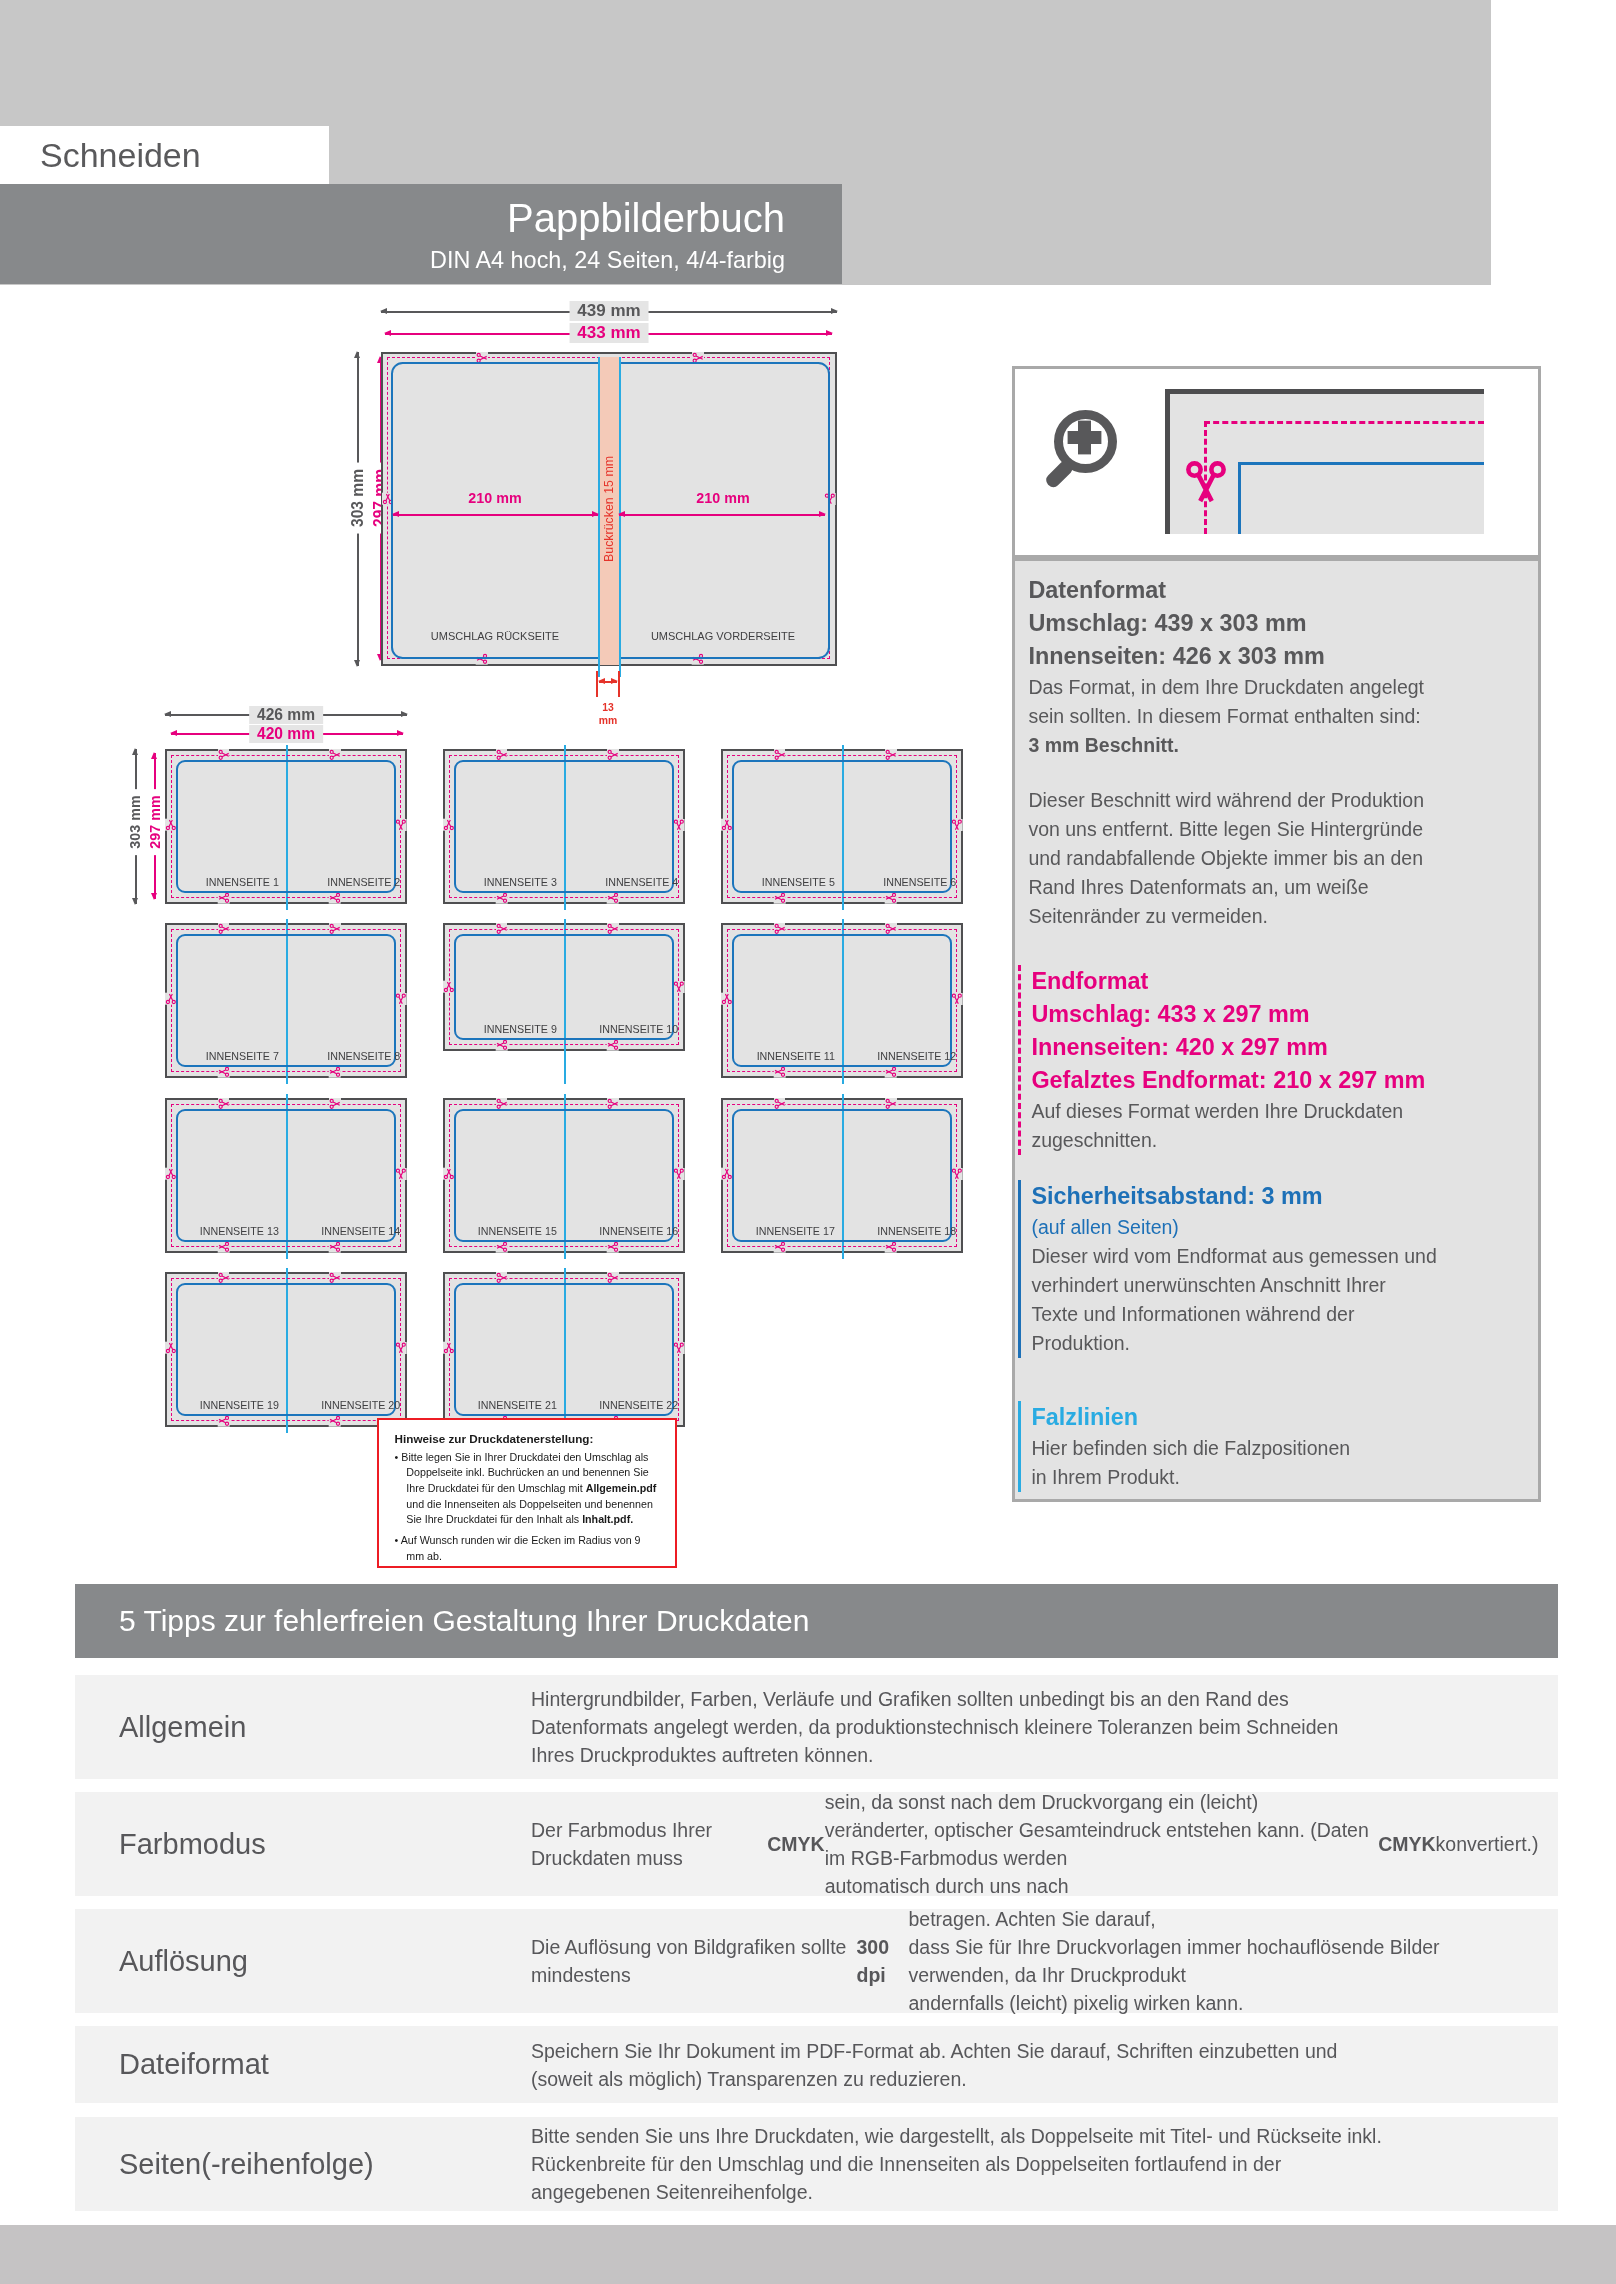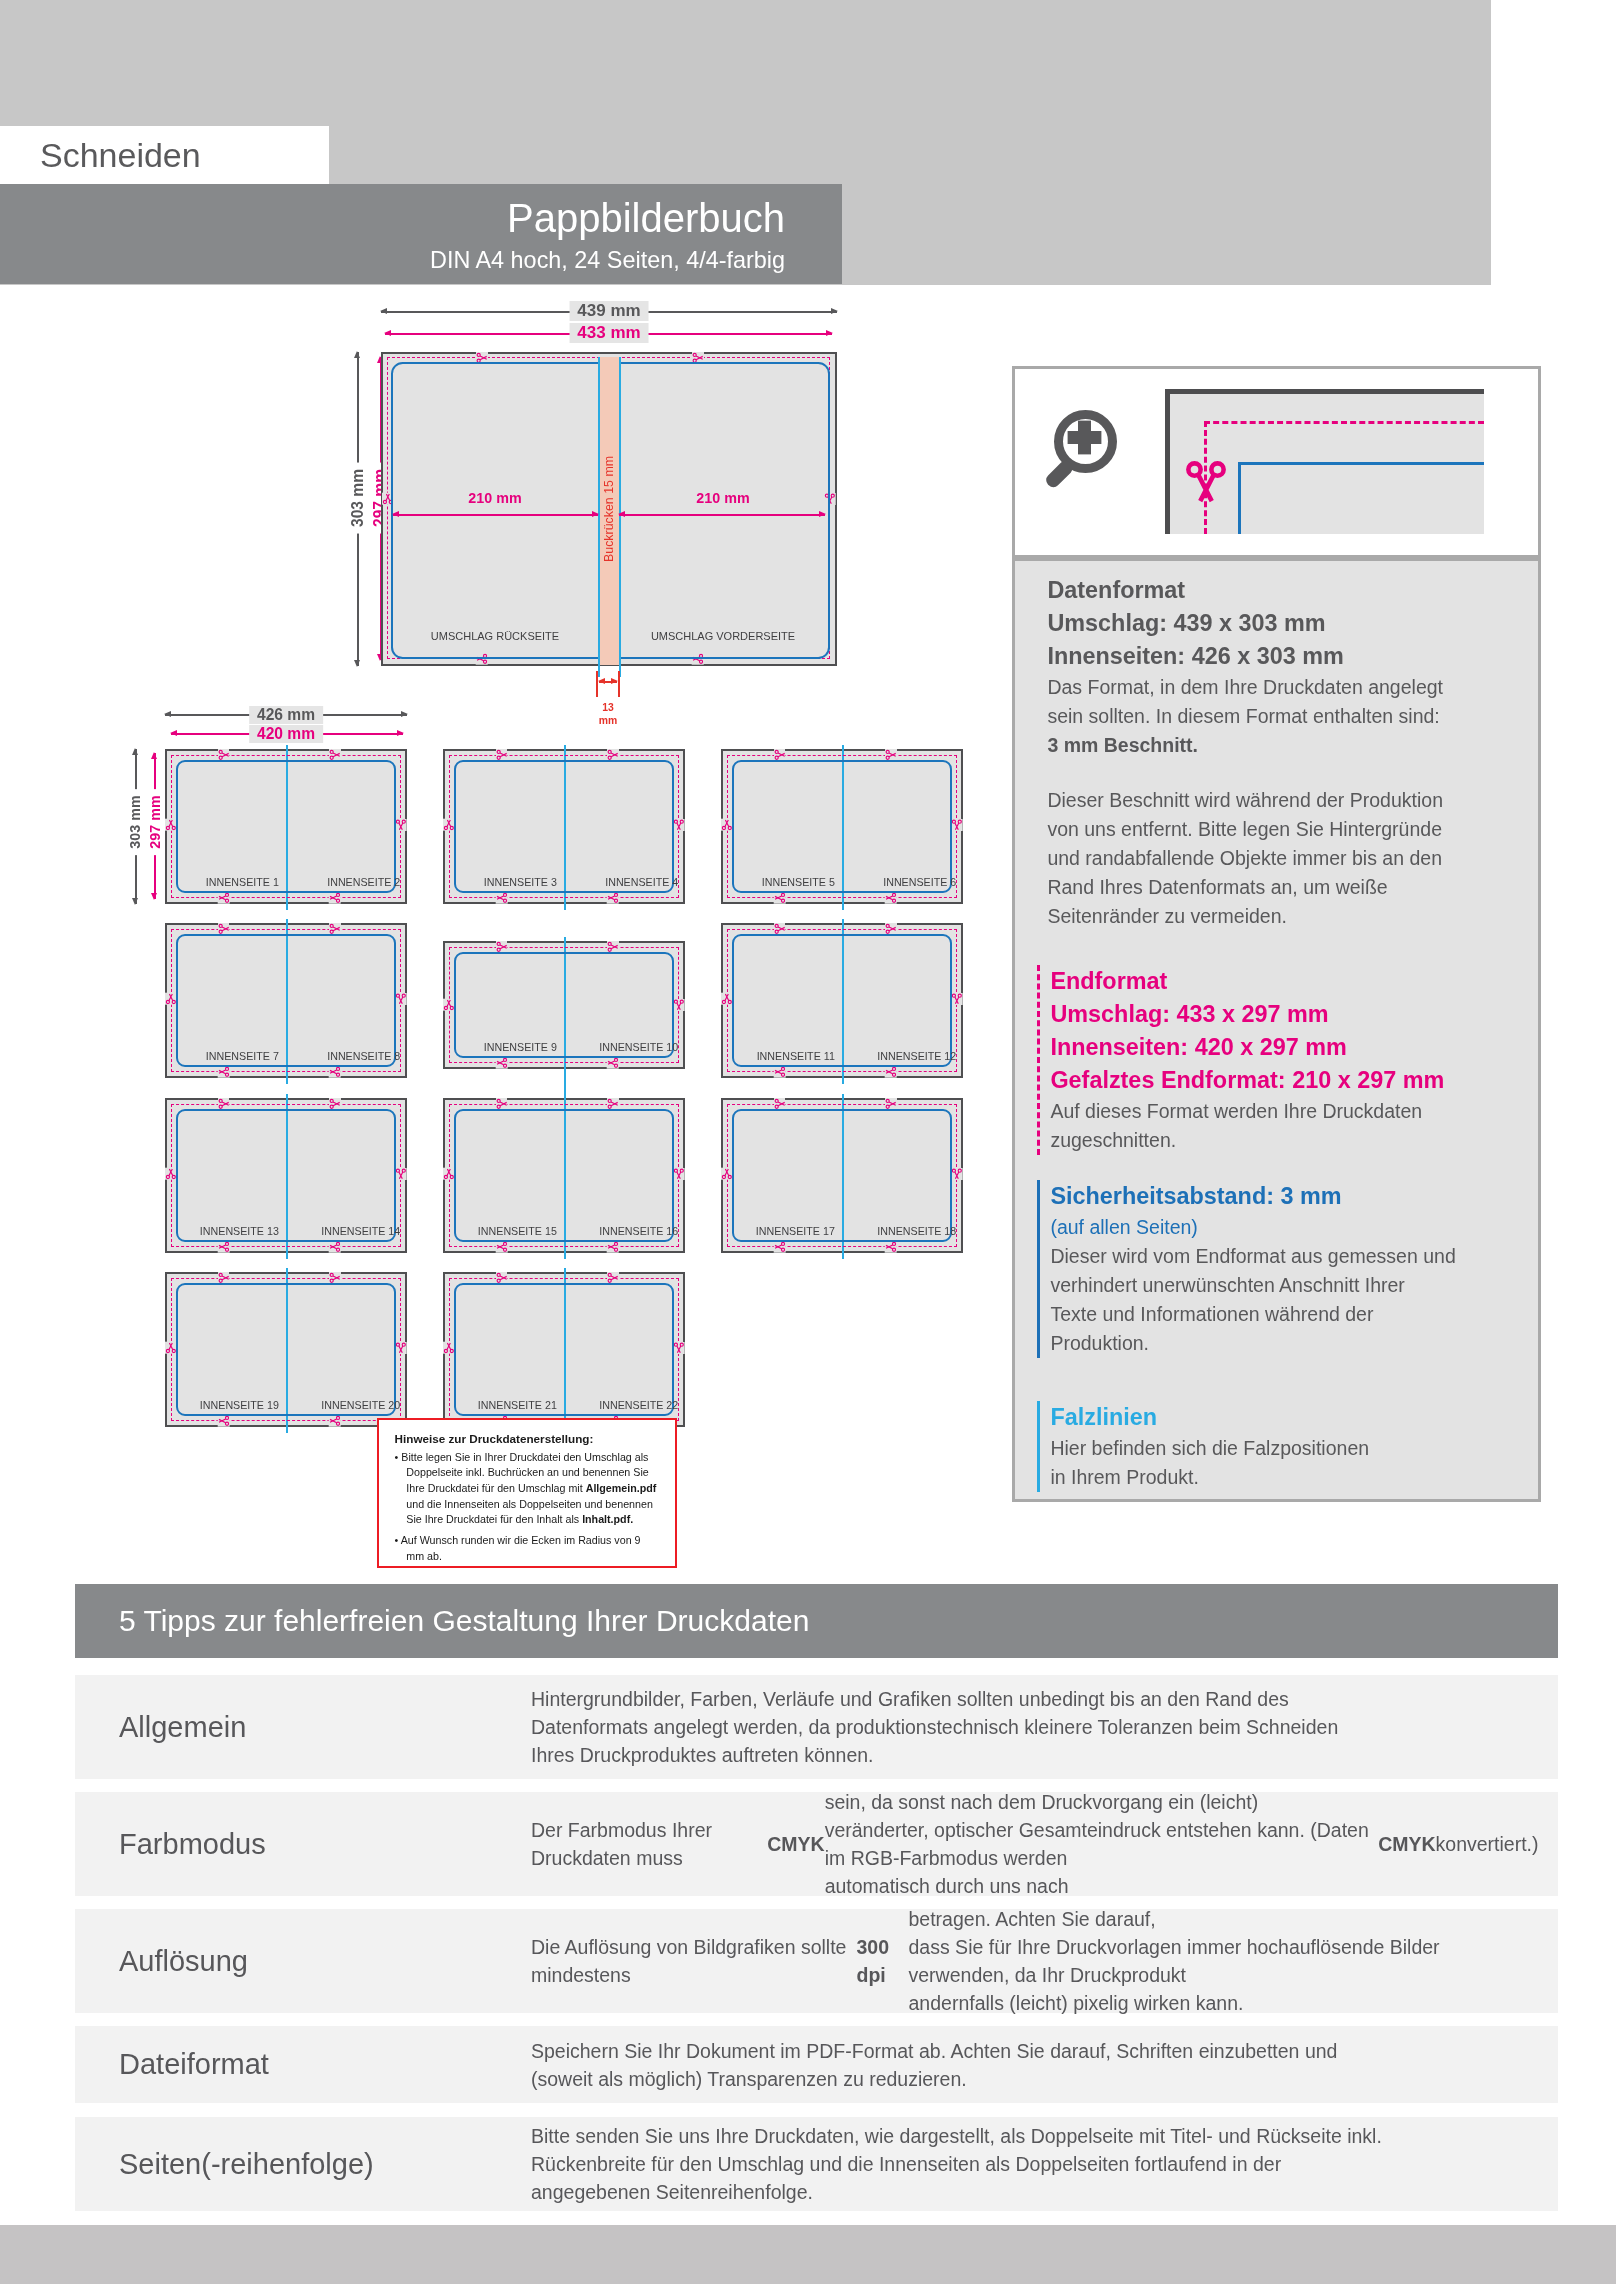--- a/index.html
+++ b/index.html
@@ -30,21 +30,21 @@
   .sc{position:absolute;width:11.7px;height:11.7px;color:#e6007e;background:#e3e3e3}
   .sc svg{width:100%;height:100%;display:block}
   .sc-tl{left:20%;top:-6.5px}.sc-tr{left:69%;top:-6.5px;}
   .sc-bl{left:20%;bottom:-6.5px;transform:rotate(180deg)}.sc-br{left:69%;bottom:-6.5px;transform:rotate(180deg)}
   .sc-l{left:-6.5px;top:45%;transform:rotate(-90deg)}.sc-r{right:-6.5px;top:45%;transform:rotate(90deg)}
   .pg-label{position:absolute;bottom:14px;width:45%;text-align:right;font-size:10.7px;color:#3f3f41}
   .pg-left{left:2%}.pg-right{right:2%}
   
   .info-h{font-size:23.4px;font-weight:bold;line-height:33px;white-space:nowrap}
   .info-p{font-size:19.5px;line-height:29px;white-space:pre-line;color:#58585a}
-  .sect{position:absolute;left:22px;right:18px;padding-left:10.4px}
+  .sect{position:absolute;left:3px;right:18px;padding-left:10.4px}
   
   .tip-row{position:absolute;left:75px;width:1483px;background:#f2f2f2}
   .tip-label{position:absolute;left:44px;top:0;bottom:0;display:flex;align-items:center;
       font-size:29px;color:#57575a}
   .tip-body{position:absolute;left:456px;right:19.5px;top:0;bottom:0;display:flex;align-items:center;
       font-size:19.5px;line-height:28px;color:#57575a;white-space:pre-line}
   b{font-weight:bold}
 </style>
 </head>
 <body>
@@ -292,21 +292,21 @@
         <span class="sc sc-r">
             <svg viewBox="0 0 18 18" width="11.7" height="11.7">
               <use href="#sc"></use>
             </svg>
           </span>
       </div>
       <div class="endf" style="left:9px;top:9px;right:9px;bottom:9px;border-radius:9px"></div>
       <div class="pg-label pg-left">INNENSEITE 7</div>
       <div class="pg-label pg-right">INNENSEITE 8</div>
     </div>
-      <div class="sheet" style="width: 242px; height: 128px; left: 443px; top: 923px; margin-top: 18px;">
+      <div class="sheet" style="width: 242px; height: 128px; left: 443px; top: 923px;">
       <div class="fold" style="left:119px;top:-5.9px;height:165px"></div>
       <div class="bleed" style="left:3.9px;top:3.9px;right:3.9px;bottom:3.9px">
         <span class="sc sc-tl">
             <svg viewBox="0 0 18 18" width="11.7" height="11.7">
               <use href="#sc"></use>
             </svg>
           </span>
         <span class="sc sc-tr">
             <svg viewBox="0 0 18 18" width="11.7" height="11.7">
               <use href="#sc"></use>

